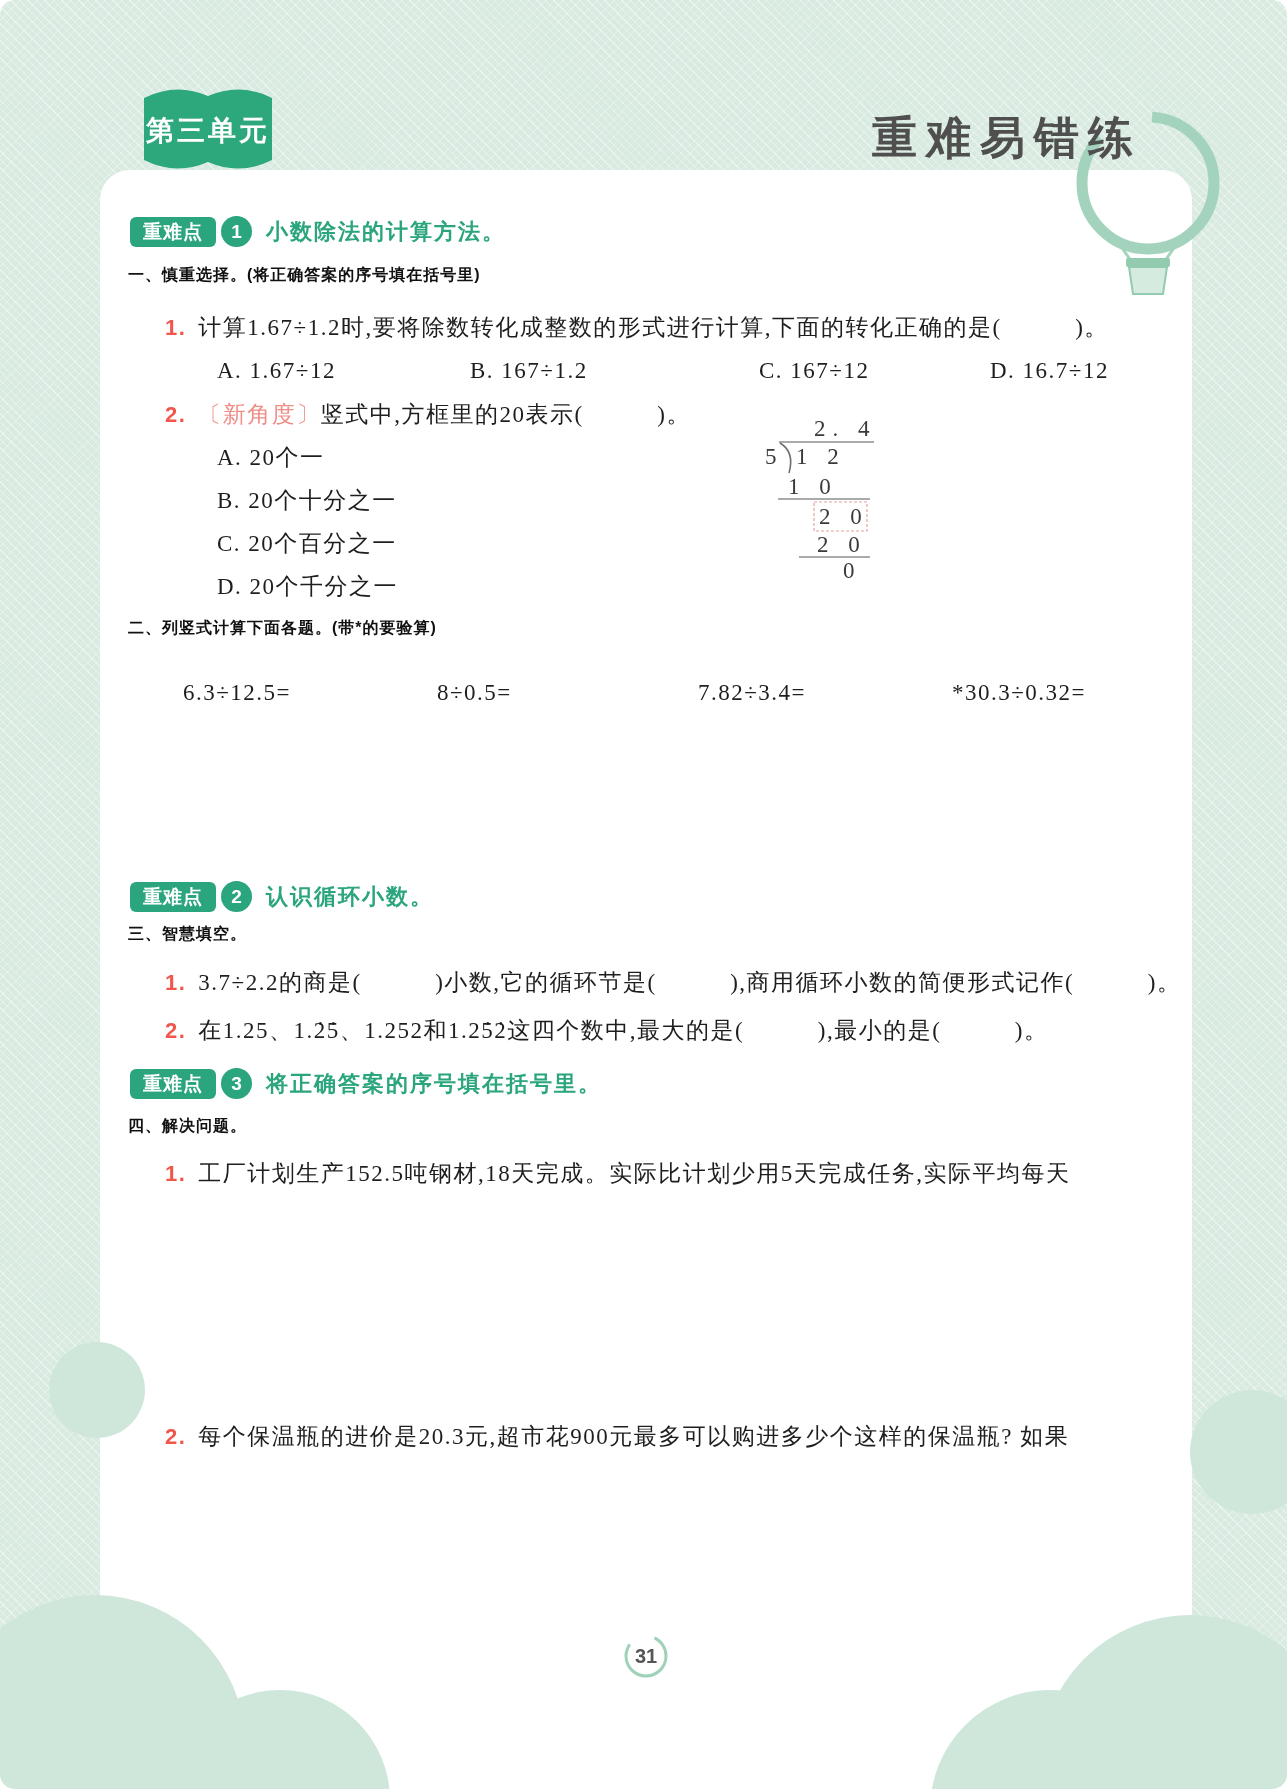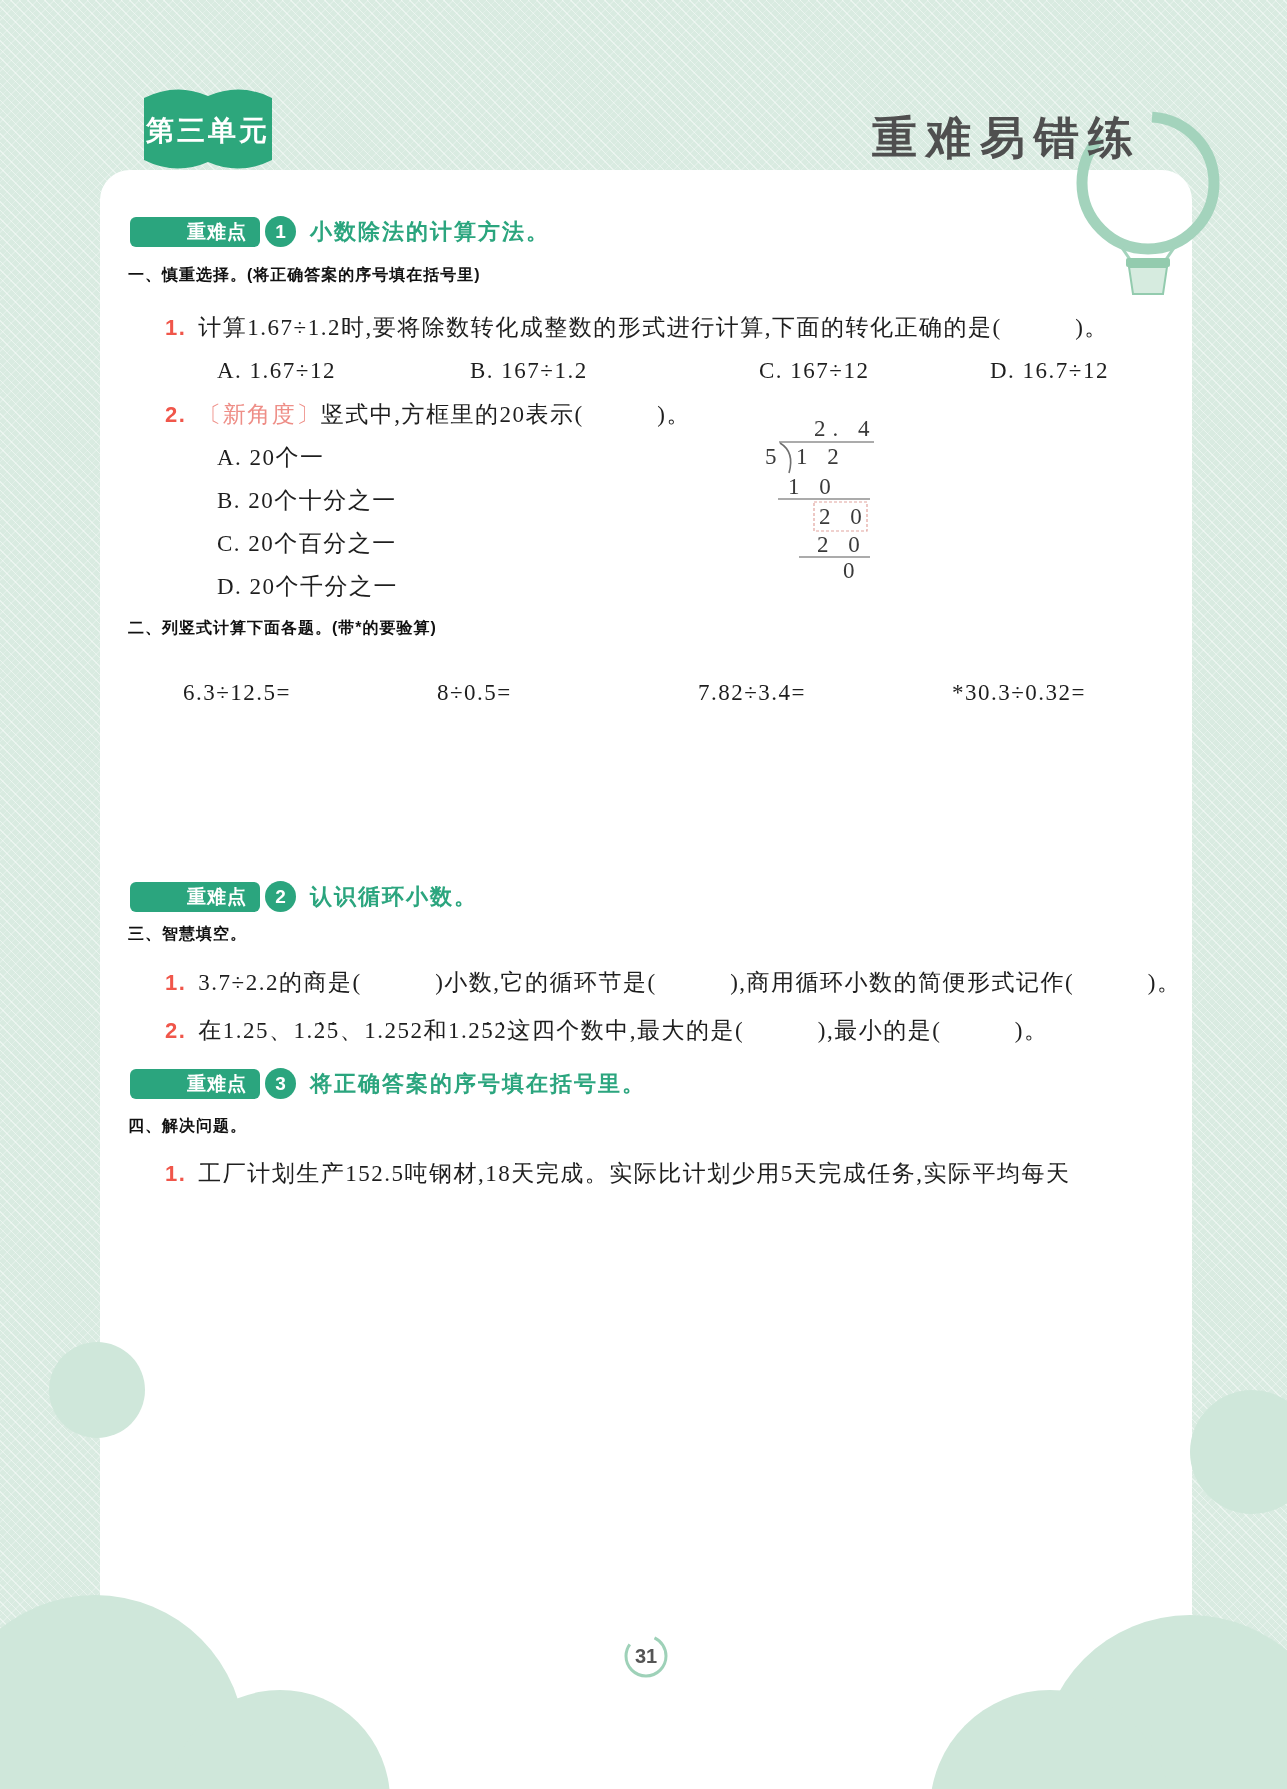--- a/index.html
+++ b/index.html
@@ -3,37 +3,38 @@
 <meta charset="utf-8">
 <style>
   html,body{margin:0;padding:0;}
   .page{
     position:relative; width:1287px; height:1789px; overflow:hidden;
     background-color:#d9ebe1;
     background-image:
       repeating-linear-gradient(45deg, rgba(255,255,255,.45) 0px, rgba(255,255,255,.45) 1px, transparent 1px, transparent 6px),
       repeating-linear-gradient(-45deg, rgba(255,255,255,.22) 0px, rgba(255,255,255,.22) 1px, transparent 1px, transparent 6px);
     font-family:"Liberation Serif", serif;
+    border-radius:15px;
   }
   .card{
     position:absolute; left:100px; top:170px; width:1092px; height:1530px;
     background:#ffffff; border-radius:30px; z-index:2;
   }
   .cloud{position:absolute; border-radius:50%; z-index:3;}
   .cloud.white{background:#ffffff;}
   .cloud.pale{background:#cfe7da; z-index:4;}
   .content{position:absolute; z-index:6; white-space:nowrap;}
   .line{font-size:23px; line-height:30px; color:#1e1e1e; letter-spacing:1.5px;}
   .heading{font-family:"Liberation Sans", sans-serif; font-weight:700; font-size:16px; color:#111; letter-spacing:1px;}
   .qnum{font-family:"Liberation Sans", sans-serif; font-weight:700; font-size:22px; color:#f0564a; margin-right:12px;}
   .tag{color:#ee8e87;}
   .kp-badge{display:flex; align-items:center;}
   .kp-rect{width:86px; height:30px; background:#2ba57e; border-radius:6px; color:#fff;
     font-family:"Liberation Sans",sans-serif; font-weight:700; font-size:19px; letter-spacing:1px;
-    display:flex; align-items:center; justify-content:center;padding-left:44px;}
+    display:flex; align-items:center; justify-content:center;}
   .kp-circle{width:31px; height:31px; margin-left:5px; background:#2ba57e; border-radius:50%; color:#fff;
     font-family:"Liberation Sans",sans-serif; font-weight:700; font-size:19px;
     display:flex; align-items:center; justify-content:center;}
   .kp-title{margin-left:14px; font-family:"Liberation Sans",sans-serif; font-weight:700; font-size:22px;
     color:#2ba57e; letter-spacing:2px;}
   .page-title{
     position:absolute; left:872px; top:108px; z-index:6;
     font-family:"Liberation Sans",sans-serif; font-weight:700; font-size:45px;
     color:#4f4f4f; letter-spacing:9px; white-space:nowrap;
   }
@@ -146,20 +147,23 @@
     <span class="kp-circle">3</span>
     <span class="kp-title">将正确答案的序号填在括号里。</span>
   </div>
 
   <div class="content heading" style="left:128px; top:1116px;">四、解决问题。</div>
 
   <div class="content line" style="left:165px; top:1159px;">
     <span class="qnum">1.</span><span>工厂计划生产152.5吨钢材,18天完成。实际比计划少用5天完成任务,实际平均每天</span>
   </div>
 
+  <div class="content line" style="left:165px; top:1422px;">
+    <span class="qnum">2.</span><span>每个保温瓶的进价是20.3元,超市花900元最多可以购进多少个这样的保温瓶? 如果</span>
+  </div>
 
   <div class="content" style="left:622px; top:1632px; width:48px; height:48px;">
     <svg width="48" height="48" viewBox="0 0 48 48" style="position:absolute; left:0; top:0;">
       <circle cx="24" cy="24" r="20" fill="none" stroke="#9ed1b8" stroke-width="3" pathLength="100" stroke-dasharray="78 22" stroke-dashoffset="18"></circle>
     </svg>
     <div class="page-num" style="position:absolute; left:0; top:0; width:48px; height:48px; display:flex; align-items:center; justify-content:center;">31</div>
   </div>
 
 </div>
 

